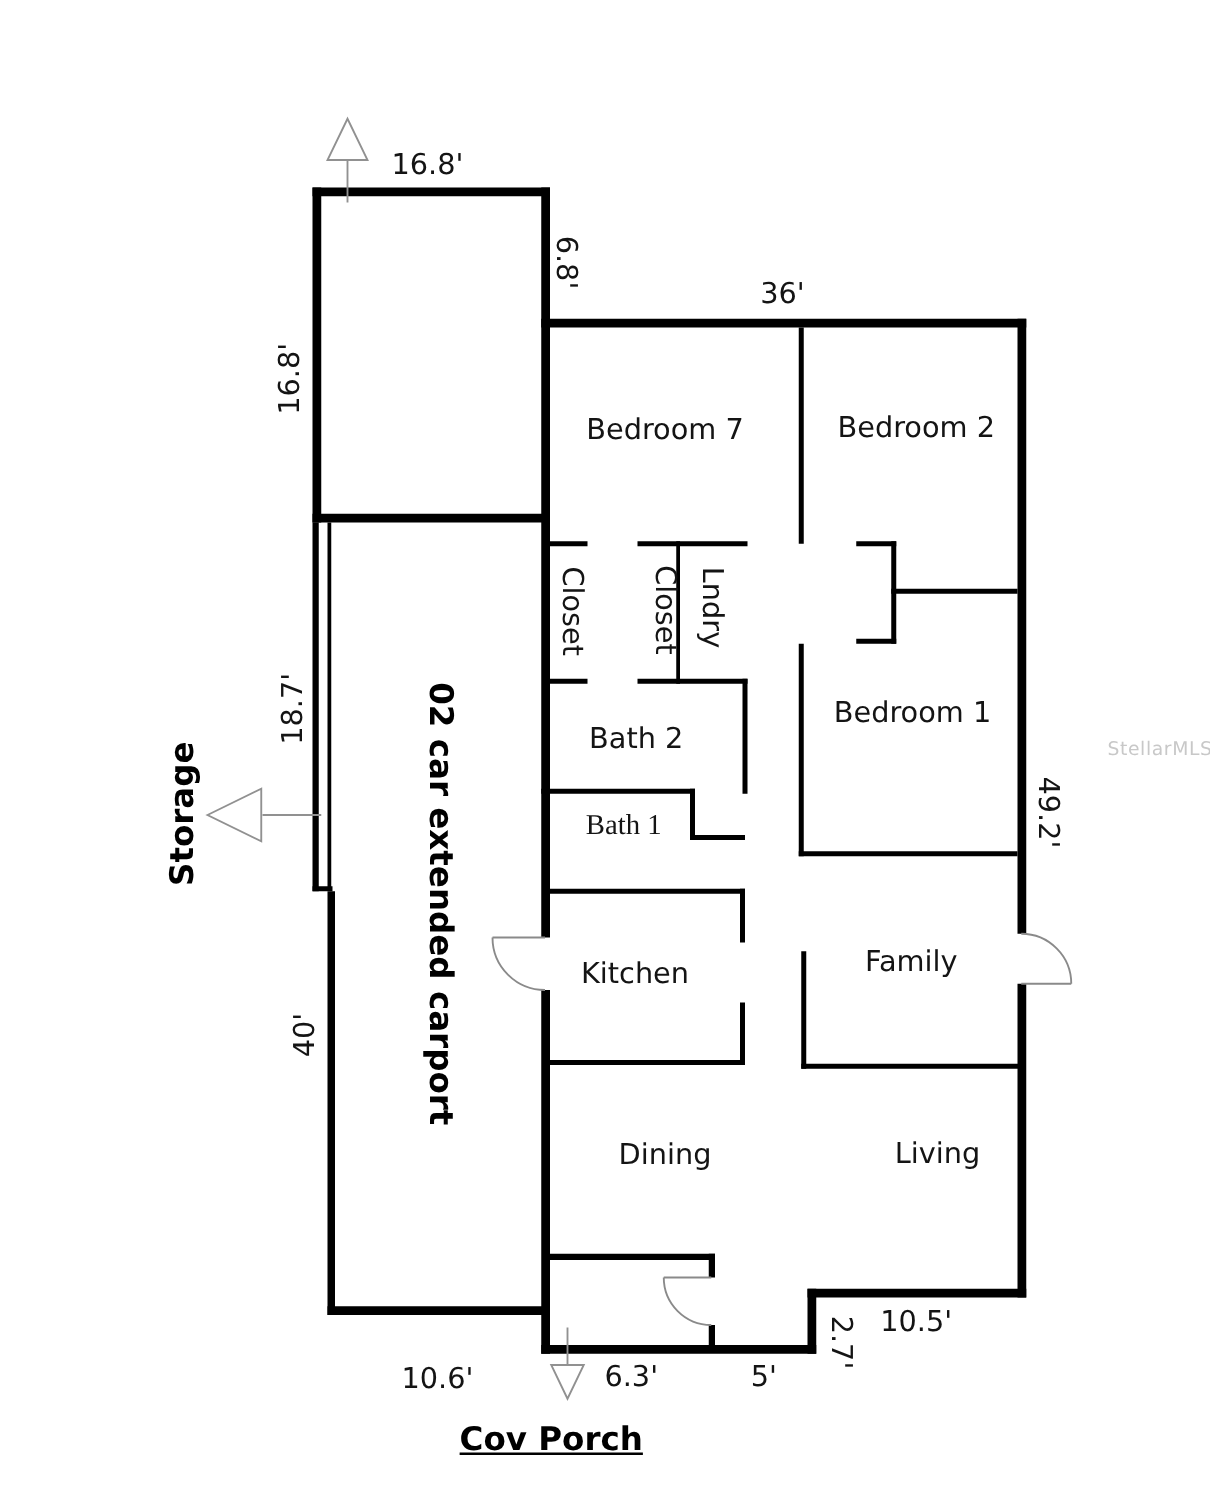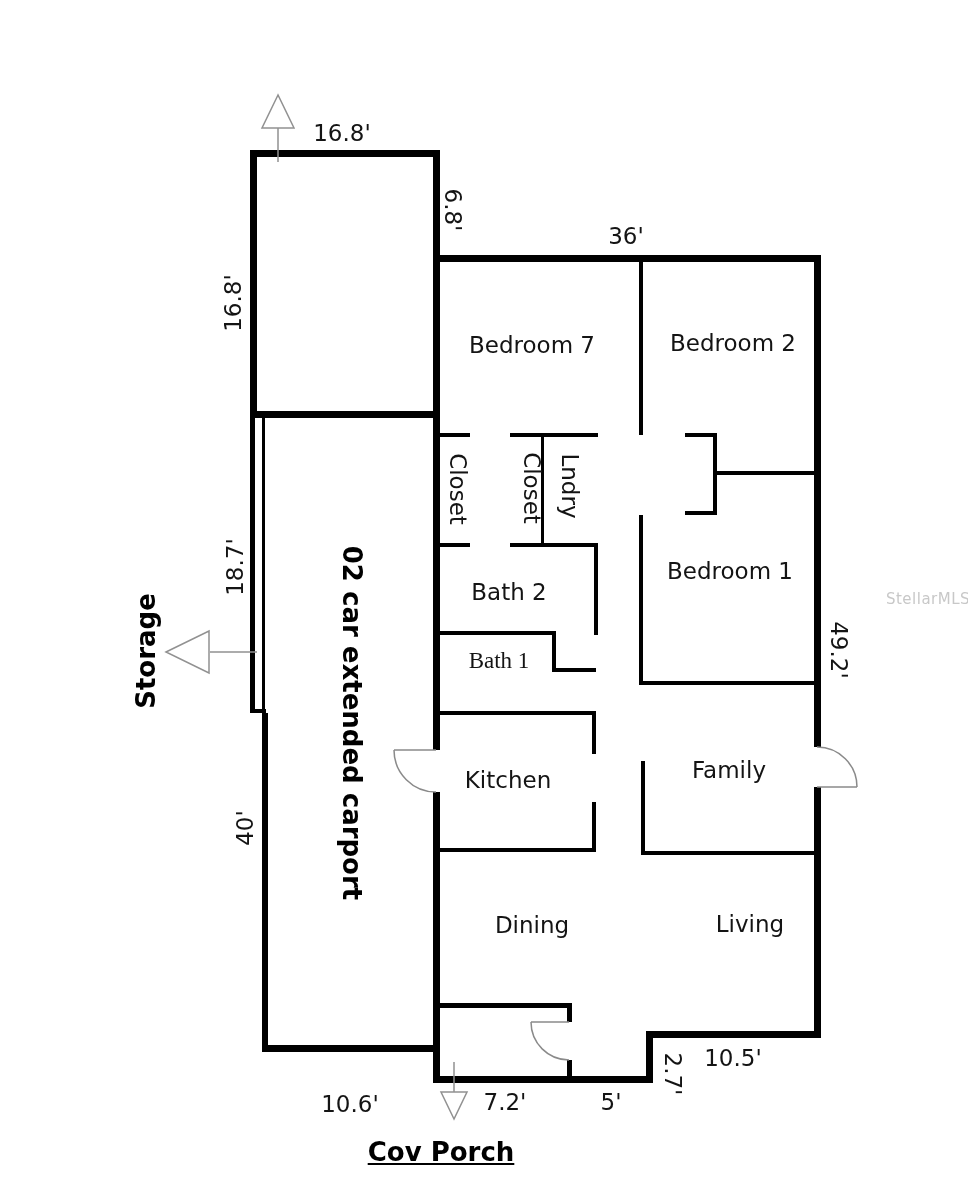--- a/index.html
+++ b/index.html
@@ -119,20 +119,20 @@
   <div class="lbl" style="left:732px;top:924px;margin-left:18px;">Living</div>
 
   <div class="lbl" style="left:342px;top:133px;">16.8'</div>
   <div class="lbl rot-cw" style="left:452px;top:210px;">6.8'</div>
   <div class="lbl rot-ccw" style="left:233px;top:303px;">16.8'</div>
   <div class="lbl" style="left:626px;top:236px;">36'</div>
   <div class="lbl rot-ccw" style="left:235px;top:567px;">18.7'</div>
   <div class="lbl rot-ccw" style="left:245px;top:828px;">40'</div>
   <div class="lbl rot-cw" style="left:838px;top:650px;">49.2'</div>
   <div class="lbl" style="left:350px;top:1104px;">10.6'</div>
-  <div class="lbl" style="left:505px;top:1102px;">7.2'</div>
+  <div class="lbl" style="left:505px;top:1102px;">6.3'</div>
   <div class="lbl" style="left:611px;top:1102px;">5'</div>
   <div class="lbl rot-cw" style="left:672px;top:1074px;">2.7'</div>
   <div class="lbl" style="left:733px;top:1058px;">10.5'</div>
 
   <div class="watermark" style="left:928px;top:599px;">StellarMLS</div>
 
 </div>
 
 </body></html>

